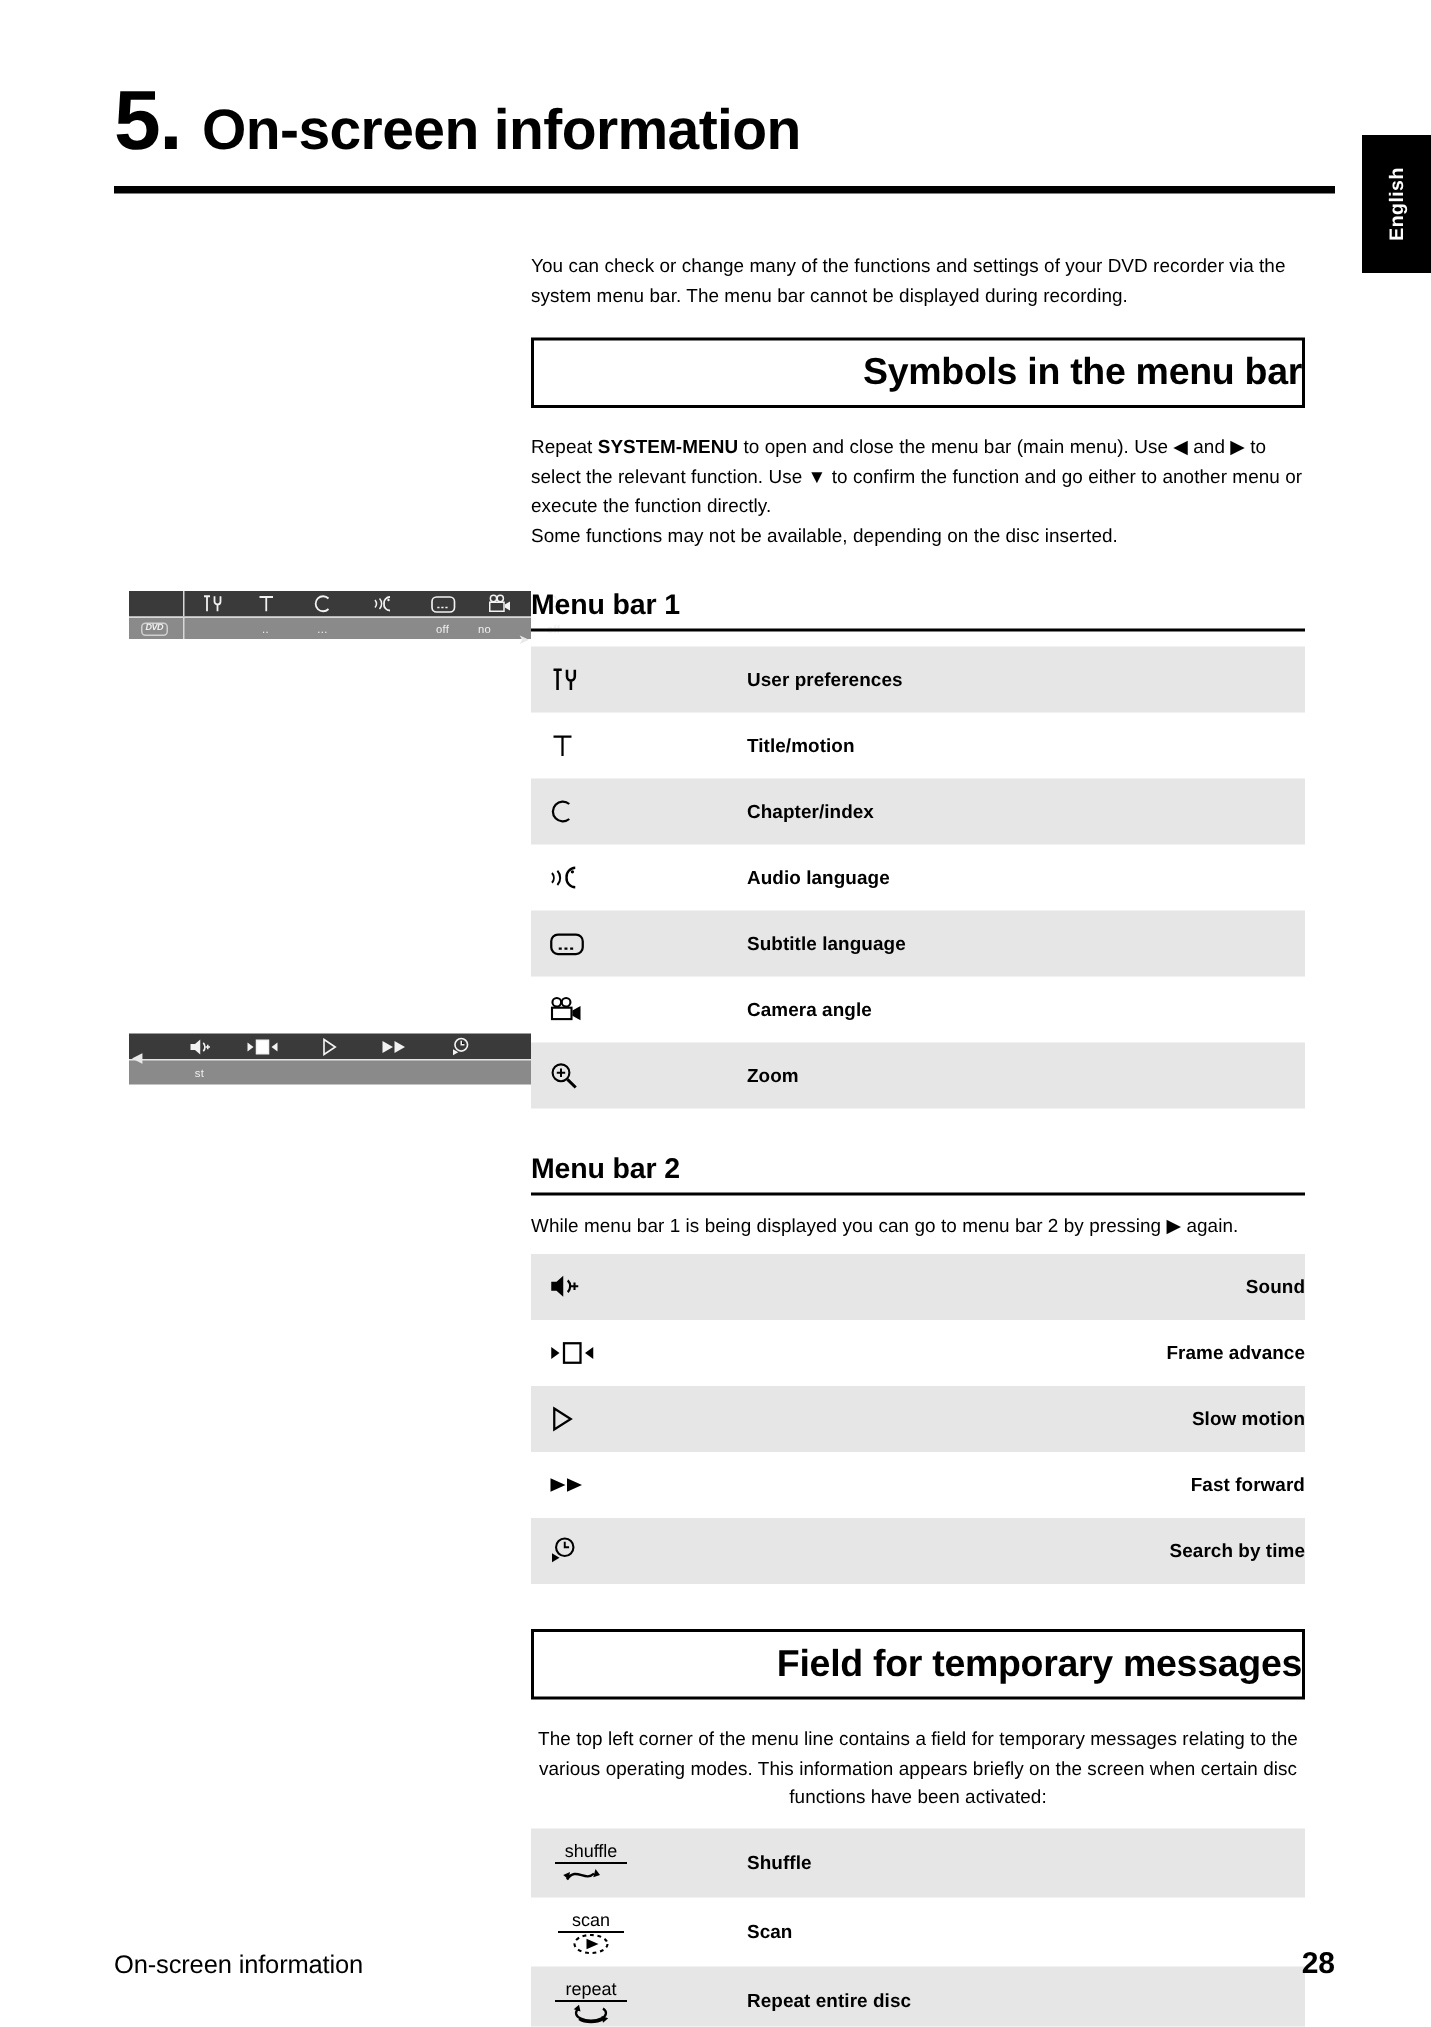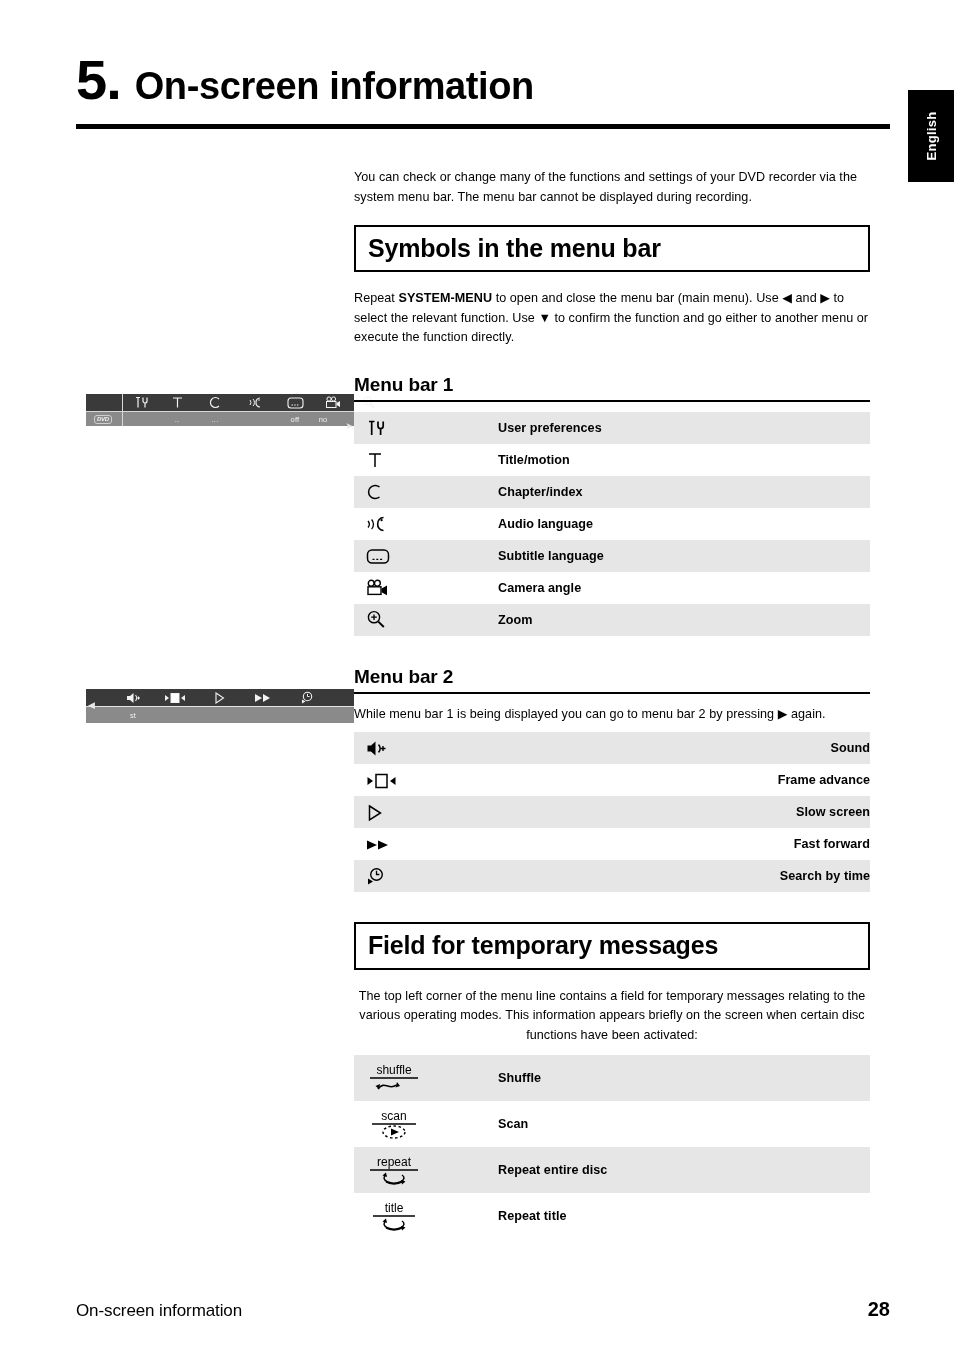--- a/index.html
+++ b/index.html
@@ -85,20 +85,21 @@
     border: 2px solid #000000;
     padding: 8px 0 9px 12px;
     margin: 18px 0 0 0;
   }
   .section-box h2 {
     margin: 0;
     font-size: 25px;
     font-weight: bold;
     line-height: 1.05;
     letter-spacing: -0.2px;
+    text-align: right;
   }
 
   .sub-head {
     margin: 26px 0 0 0;
     font-size: 19px;
     font-weight: bold;
     letter-spacing: -0.1px;
   }
   .sub-rule {
     height: 2px;
@@ -109,21 +110,21 @@
   
   table.symtab {
     width: 100%;
     border-collapse: collapse;
     margin-top: 10px;
   }
   table.symtab tr.shaded td { background: #e6e6e6; }
   table.symtab td {
     padding: 0;
     vertical-align: middle;
-    height: 32px;
+    height: 44px;
   }
   table.symtab td.icon-cell {
     width: 144px;
     text-align: left;
     padding-left: 12px;
   }
   table.symtab td.label-cell {
     font-size: 12.6px;
     font-weight: bold;
     letter-spacing: 0.05px;
@@ -353,20 +354,21 @@
 
 <div class="content-col">
 
   <p class="body-text">You can check or change many of the functions and settings of your DVD recorder via the system menu bar. The menu bar cannot be displayed during recording.</p>
 
   <div class="section-box">
     <h2>Symbols in the menu bar</h2>
   </div>
 
   <p class="body-text" style="margin-top:17px;"><span>Repeat </span><strong>SYSTEM-MENU</strong><span> to open and close the menu bar (main menu). Use ◀ and ▶ to select the relevant function. Use ▼ to confirm the function and go either to another menu or execute the function directly.</span></p>
+  <p class="body-text">Some functions may not be available, depending on the disc inserted.</p>
 
   <div class="sub-head">Menu bar 1</div>
   <div class="sub-rule"></div>
 
   <table class="symtab">
     <tbody>
         <tr class="shaded">
       <td class="icon-cell">
         <svg class="ic" width="20" height="18" viewBox="0 0 20 18">
           <path d="M3 2.5 h5.5 M5.7 2.5 V16" stroke="#000" stroke-width="1.7" fill="none"></path>
@@ -461,21 +463,21 @@
         </svg>
       </td>
       <td class="label-cell">Frame advance</td>
     </tr>
     <tr class="shaded">
       <td class="icon-cell">
         <svg class="ic" width="18" height="18" viewBox="0 0 18 18">
           <path d="M3.5 2 L14.5 9 L3.5 16 Z" stroke="#000" stroke-width="1.5" fill="none"></path>
         </svg>
       </td>
-      <td class="label-cell">Slow screen</td>
+      <td class="label-cell">Slow motion</td>
     </tr>
     <tr>
       <td class="icon-cell">
         <svg class="ic" width="26" height="14" viewBox="0 0 26 14">
           <path d="M1 2.5 L11 7 L1 11.5 Z" fill="#000"></path>
           <path d="M12 2.5 L22 7 L12 11.5 Z" fill="#000"></path>
         </svg>
       </td>
       <td class="label-cell">Fast forward</td>
     </tr>

